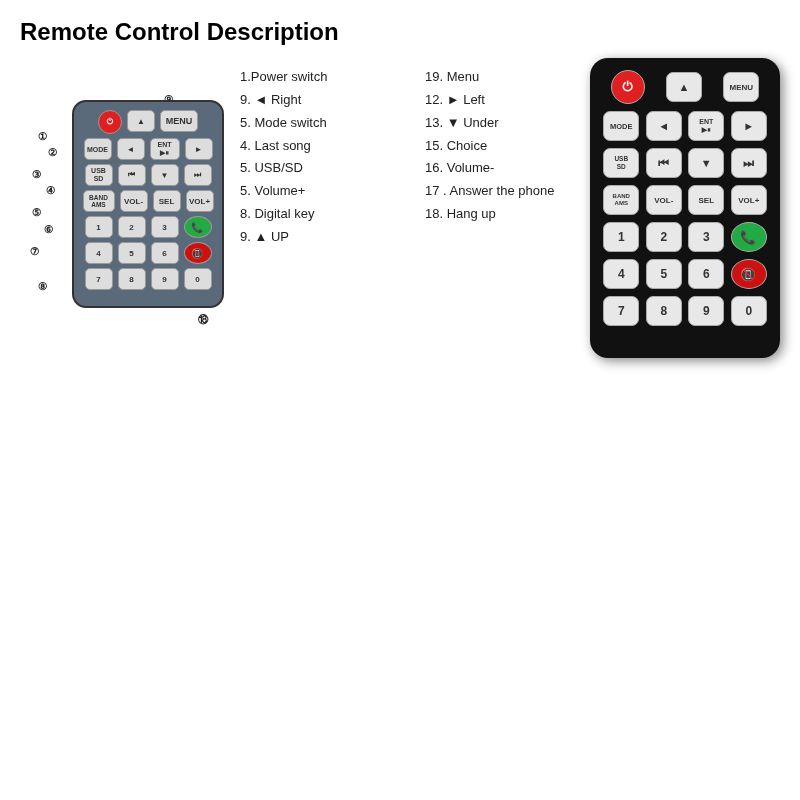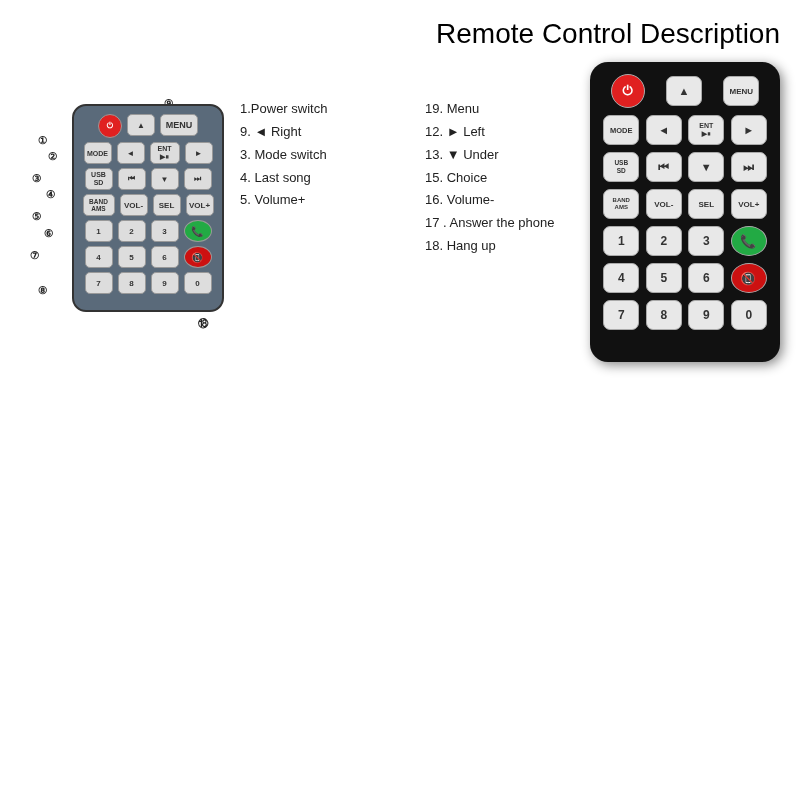--- a/index.html
+++ b/index.html
@@ -12,24 +12,23 @@
       overflow: hidden;
     }
     .page {
       width: 800px;
       height: 800px;
       padding: 18px 20px 10px 20px;
       display: flex;
       flex-direction: column;
     }
     .title {
-      font-size: 28px;
-      font-weight: normal;
+      font-size: 24px;
+      font-weight: bold;
       margin-bottom: 12px;
-      text-align: right;
     }
     .content-row {
       display: flex;
       flex-direction: row;
       gap: 10px;
     }
     
     .diagram-area {
       width: 210px;
       min-width: 210px;
@@ -81,21 +80,20 @@
       display: flex;
       flex-direction: column;
       flex: 1;
       margin-top: 10px;
     }
     .desc-cols {
       display: flex;
       flex-direction: row;
       gap: 30px;
       flex: 1;
-      margin-top: 28px;
     }
     .desc-col {
       display: flex;
       flex-direction: column;
       gap: 4px;
       width: 50%;
     }
     .desc-item {
       font-size: 13px;
       color: #222;
@@ -226,23 +224,26 @@
           </div>
         </div>
       </div>
     </div>
 
     <div class="desc-section">
       <div class="desc-cols">
         <div class="desc-col">
           <div class="desc-item">1.Power switch</div>
           <div class="desc-item">9. ◄ Right</div>
-          <div class="desc-item">3. Mode switch</div>
+          <div class="desc-item">5. Mode switch</div>
           <div class="desc-item">4. Last song</div>
+          <div class="desc-item">5. USB/SD</div>
           <div class="desc-item">5. Volume+</div>
+          <div class="desc-item">8. Digital key</div>
+          <div class="desc-item">9. ▲ UP</div>
         </div>
         <div class="desc-col">
           <div class="desc-item">19. Menu</div>
           <div class="desc-item">12. ► Left</div>
           <div class="desc-item">13. ▼ Under</div>
           <div class="desc-item">15. Choice</div>
           <div class="desc-item">16. Volume-</div>
           <div class="desc-item">17 . Answer the phone</div>
           <div class="desc-item">18. Hang up</div>
         </div>

